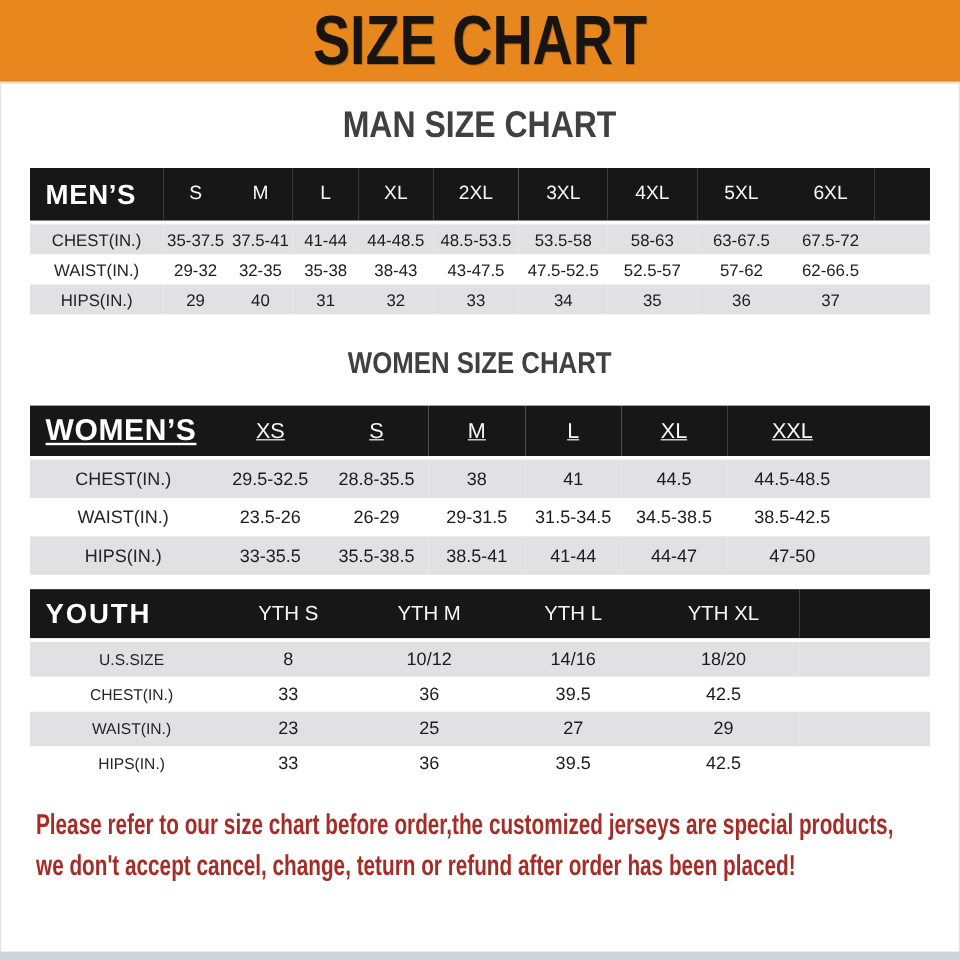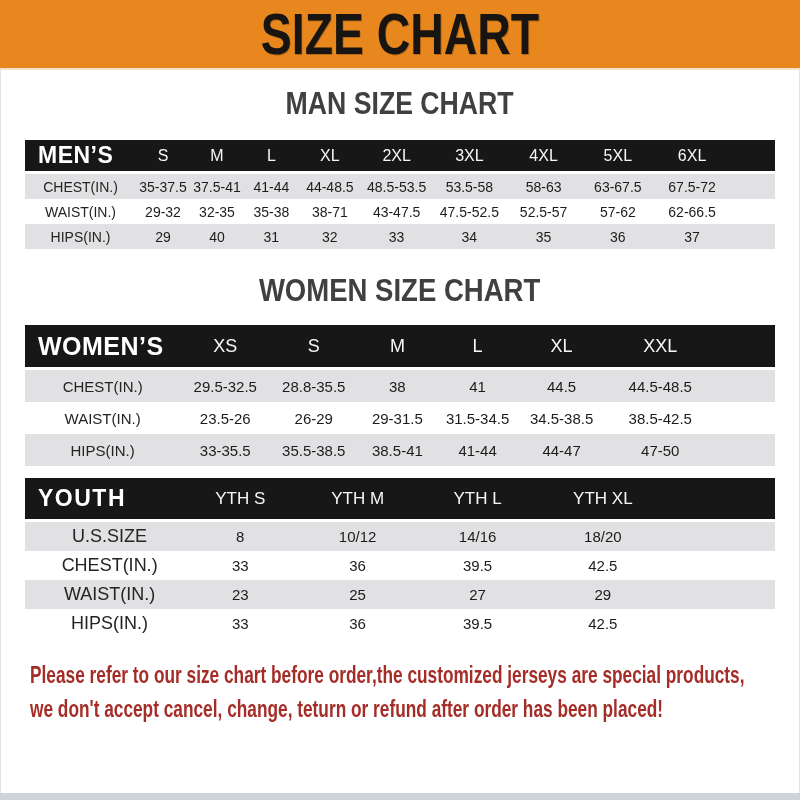--- a/index.html
+++ b/index.html
@@ -24,21 +24,21 @@
     white-space:nowrap;
     text-shadow:1px 1px 0 rgba(90,45,0,0.35);
   }
   
   .sec-title {
     margin:0; text-align:center; font-weight:bold; color:#404040;
     white-space:nowrap;
   }
   .sec-title > span { display:inline-block; transform:scaleX(0.86); }
   .sec-title.men   { margin-top:16px; font-size:31px; line-height:36px; }
-  .sec-title.women { margin-top:22px; font-size:32px; line-height:38px; }
+  .sec-title.women { margin-top:22px; font-size:25px; line-height:38px; }
   .sec-title.youth { margin-top:36px; font-size:33px; line-height:38px; }
   
   table.size-table {
     width:750px; margin:0 auto;
     border-collapse:separate; border-spacing:0;
     table-layout:fixed;
   }
   table.size-table thead tr { background:var(--header-bar,#171717); }
   table.size-table thead th {
     color:#f7f7f7; font-weight:normal; text-align:center;
@@ -50,36 +50,36 @@
   }
   table.size-table tbody td {
     text-align:center; color:#1c1c1c; padding:0; white-space:nowrap;
   }
   table.size-table tbody tr:nth-child(odd)  { background:var(--stripe-gray,#E1E1E3); }
   table.size-table tbody tr:nth-child(even) { background:#ffffff; }
   table.size-table tbody tr:first-child td  { border-top:3px solid #ffffff; }
   table.size-table tbody td.row-label { color:#242424; }
 
   table.men   { margin-top:18px; }
-  table.men   thead th { height:31px; font-size:16px;margin-top:24px; }
+  table.men   thead th { height:44px; font-size:16px;margin-top:24px; }
   table.men   thead th.hdr-label { font-size:23px; }
   table.men   tbody td { height:25px; font-size:14px; }
   table.men   tbody td.row-label { font-size:14px; }
 
   table.women { margin-top:16px; }
-  table.women thead th { height:42px; font-size:18px; }
+  table.women thead th { height:42px; font-size:18px;text-decoration:underline; }
   table.women thead th.hdr-label { font-size:25px; }
   table.women tbody td { height:32px; font-size:15px; }
   table.women tbody td.row-label { font-size:15px; }
 
   table.youth { margin-top:12px; }
   table.youth thead th { height:41px; font-size:17px;margin-top:16px; }
   table.youth thead th.hdr-label { font-size:23px; letter-spacing:1.5px; }
   table.youth tbody td { height:29px; font-size:15px; }
-  table.youth tbody td.row-label { font-size:18px;padding-left:14px; }
+  table.youth tbody td.row-label { font-size:13px;padding-left:14px; }
 
   
   footer { margin:20px 0 0 30px; }
   footer p {
     margin:0; font-size:24px; line-height:34px;
     color:var(--footer-red,#A42D28);
     font-weight:bold;
     transform:scaleX(0.72); transform-origin:left center;
     white-space:nowrap;
   }
@@ -141,21 +141,21 @@
             <td>58-63</td>
             <td>63-67.5</td>
             <td>67.5-72</td>
             <td></td>
           </tr>
           <tr>
             <td class="row-label">WAIST(IN.)</td>
             <td>29-32</td>
             <td>32-35</td>
             <td>35-38</td>
-            <td>38-71</td>
+            <td>38-43</td>
             <td>43-47.5</td>
             <td>47.5-52.5</td>
             <td>52.5-57</td>
             <td>57-62</td>
             <td>62-66.5</td>
             <td></td>
           </tr>
           <tr>
             <td class="row-label">HIPS(IN.)</td>
             <td>29</td>

